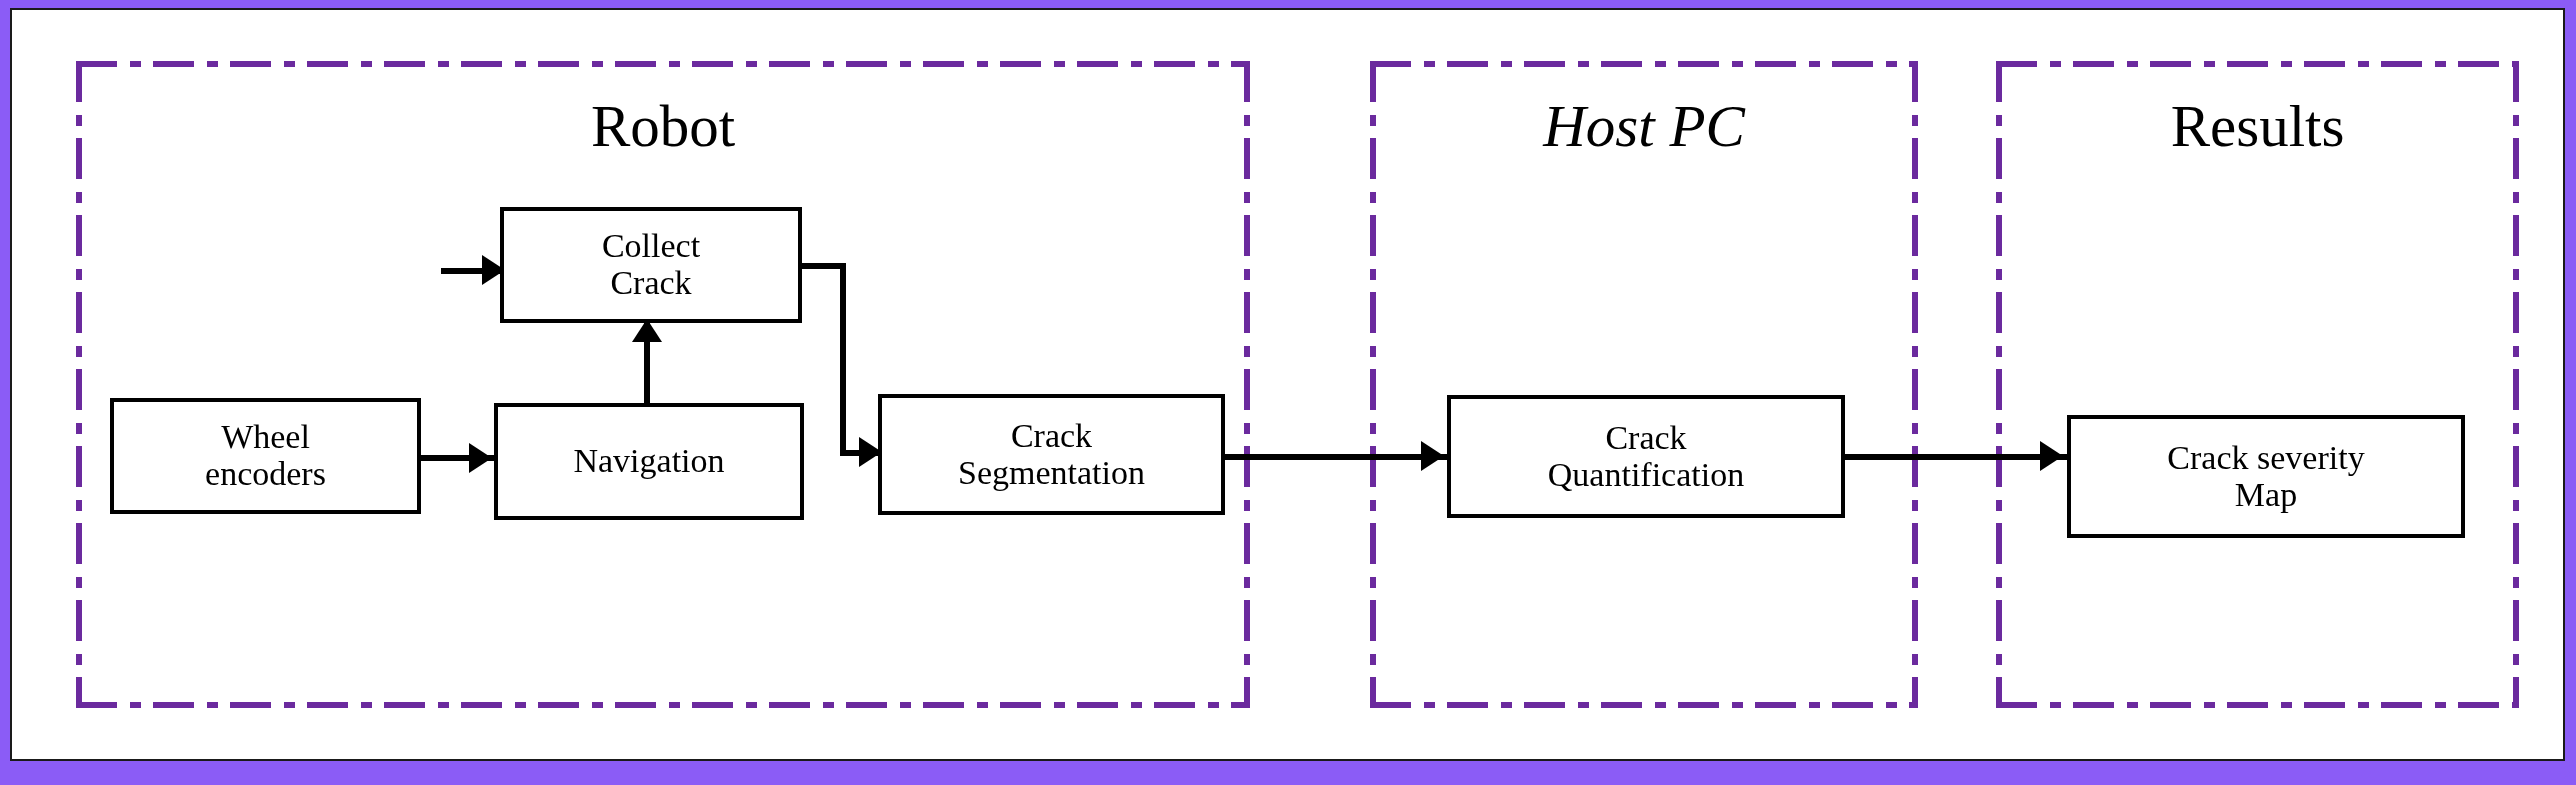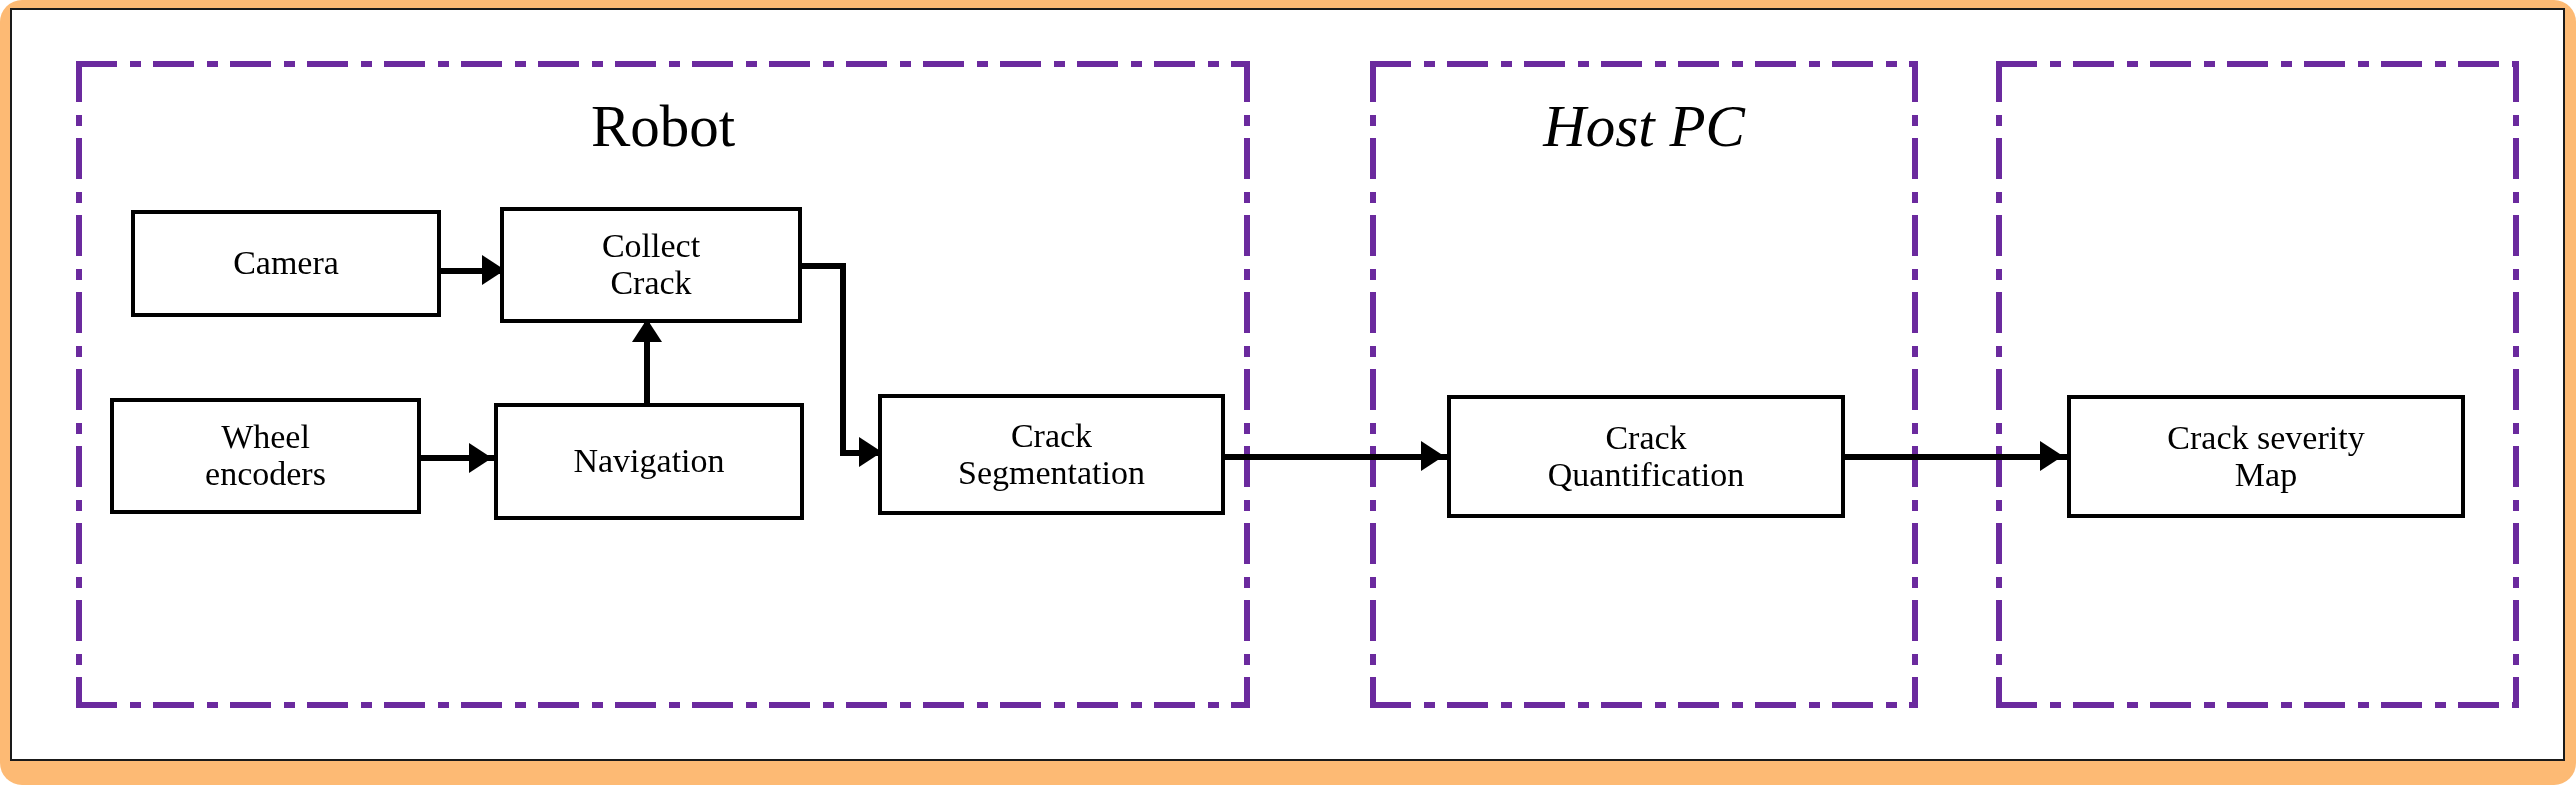--- a/index.html
+++ b/index.html
@@ -1,20 +1,20 @@
 <!DOCTYPE html>
 <html style="font-size:11px"><head>
 <meta charset="utf-8">
 <style>
   html,body{margin:0;padding:0;background:#ffffff;}
   body{width:2576px;height:785px;position:relative;
        font-family:"Liberation Serif","DejaVu Serif",serif;
        -webkit-font-smoothing:antialiased;}
 
-  #canvas{position:absolute;left:0;top:0;width:2576px;height:785px;overflow:hidden;background:#fdba74;border-radius:22px;}
+  #canvas{position:absolute;left:0;top:0;width:2576px;height:785px;overflow:hidden;background:#8b5cf6;}
 
   
   .outer-frame{position:absolute;left:9.6px;top:8.3px;width:2555px;height:753px;
                border:2.1px solid #1a1a1a;box-sizing:border-box;background:#fff;}
 
   
   .panel{position:absolute;box-sizing:border-box;background:transparent;}
   .panel .edge{position:absolute;background-repeat:repeat;}
 
   .panel .edge-h{height:6.2px;
@@ -76,20 +76,21 @@
     <div class="edge edge-v" style="left:0;  top:0;    height:647px;"></div>
     <div class="edge edge-v" style="right:0; top:0;    height:647px;"></div>
     <div class="panel-title" style="top:36px; left:0;font-style:italic;">Host PC</div>
   </div>
 
   <div class="panel" style="--pc:#6B2A9E; left:1996px; top:61px; width:523px; height:647px;">
     <div class="edge edge-h" style="left:0;  top:0;    width:523px;"></div>
     <div class="edge edge-h" style="left:0;  bottom:0; width:523px;"></div>
     <div class="edge edge-v" style="left:0;  top:0;    height:647px;"></div>
     <div class="edge edge-v" style="right:0; top:0;    height:647px;"></div>
+    <div class="panel-title" style="top:36px; left:0;">Results</div>
   </div>
 
   <div class="conn h-line" style="left:441px; top:268px; width:63px;"></div>
   <div class="arrow-r" style="left:482px; top:255px;"></div>
 
   <div class="conn h-line" style="left:420px; top:455px; width:77px;"></div>
   <div class="arrow-r" style="left:469px; top:443px;"></div>
 
   <div class="conn v-line" style="left:644px; top:322px; width:5.5px; height:81px;"></div>
   <div class="arrow-u" style="left:632px; top:319px;"></div>
@@ -98,23 +99,20 @@
   <div class="conn v-line" style="left:840px; top:263px; height:192px;"></div>
   <div class="conn h-line" style="left:840px; top:450px; width:43px;"></div>
   <div class="arrow-r" style="left:859px; top:437px;"></div>
 
   <div class="conn h-line" style="left:1223px; top:454px; width:227px;"></div>
   <div class="arrow-r" style="left:1421px; top:441px;"></div>
 
   <div class="conn h-line" style="left:1842px; top:454px; width:227px;"></div>
   <div class="arrow-r" style="left:2040px; top:441px;"></div>
 
-  <div class="node" style="left:131px; top:210px; width:310px; height:107px;">
-    <span class="node-label">Camera</span>
-  </div>
 
   <div class="node" style="left:500px; top:207px; width:302px; height:116px;">
     <span class="node-label">Collect
 Crack</span>
   </div>
 
   <div class="node" style="left:110px; top:398px; width:311px; height:116px;">
     <span class="node-label">Wheel
 encoders</span>
   </div>
@@ -126,19 +124,19 @@
   <div class="node" style="left:878px; top:394px; width:347px; height:121px;">
     <span class="node-label">Crack
 Segmentation</span>
   </div>
 
   <div class="node" style="left:1447px; top:395px; width:398px; height:123px;">
     <span class="node-label">Crack
 Quantification</span>
   </div>
 
-  <div class="node" style="left:2067px; top:395px; width:398px; height:123px;">
+  <div class="node" style="left:2067px; top:415px; width:398px; height:123px;">
     <span class="node-label">Crack severity
 Map</span>
   </div>
 
 </div>
 
 
 </body></html>

